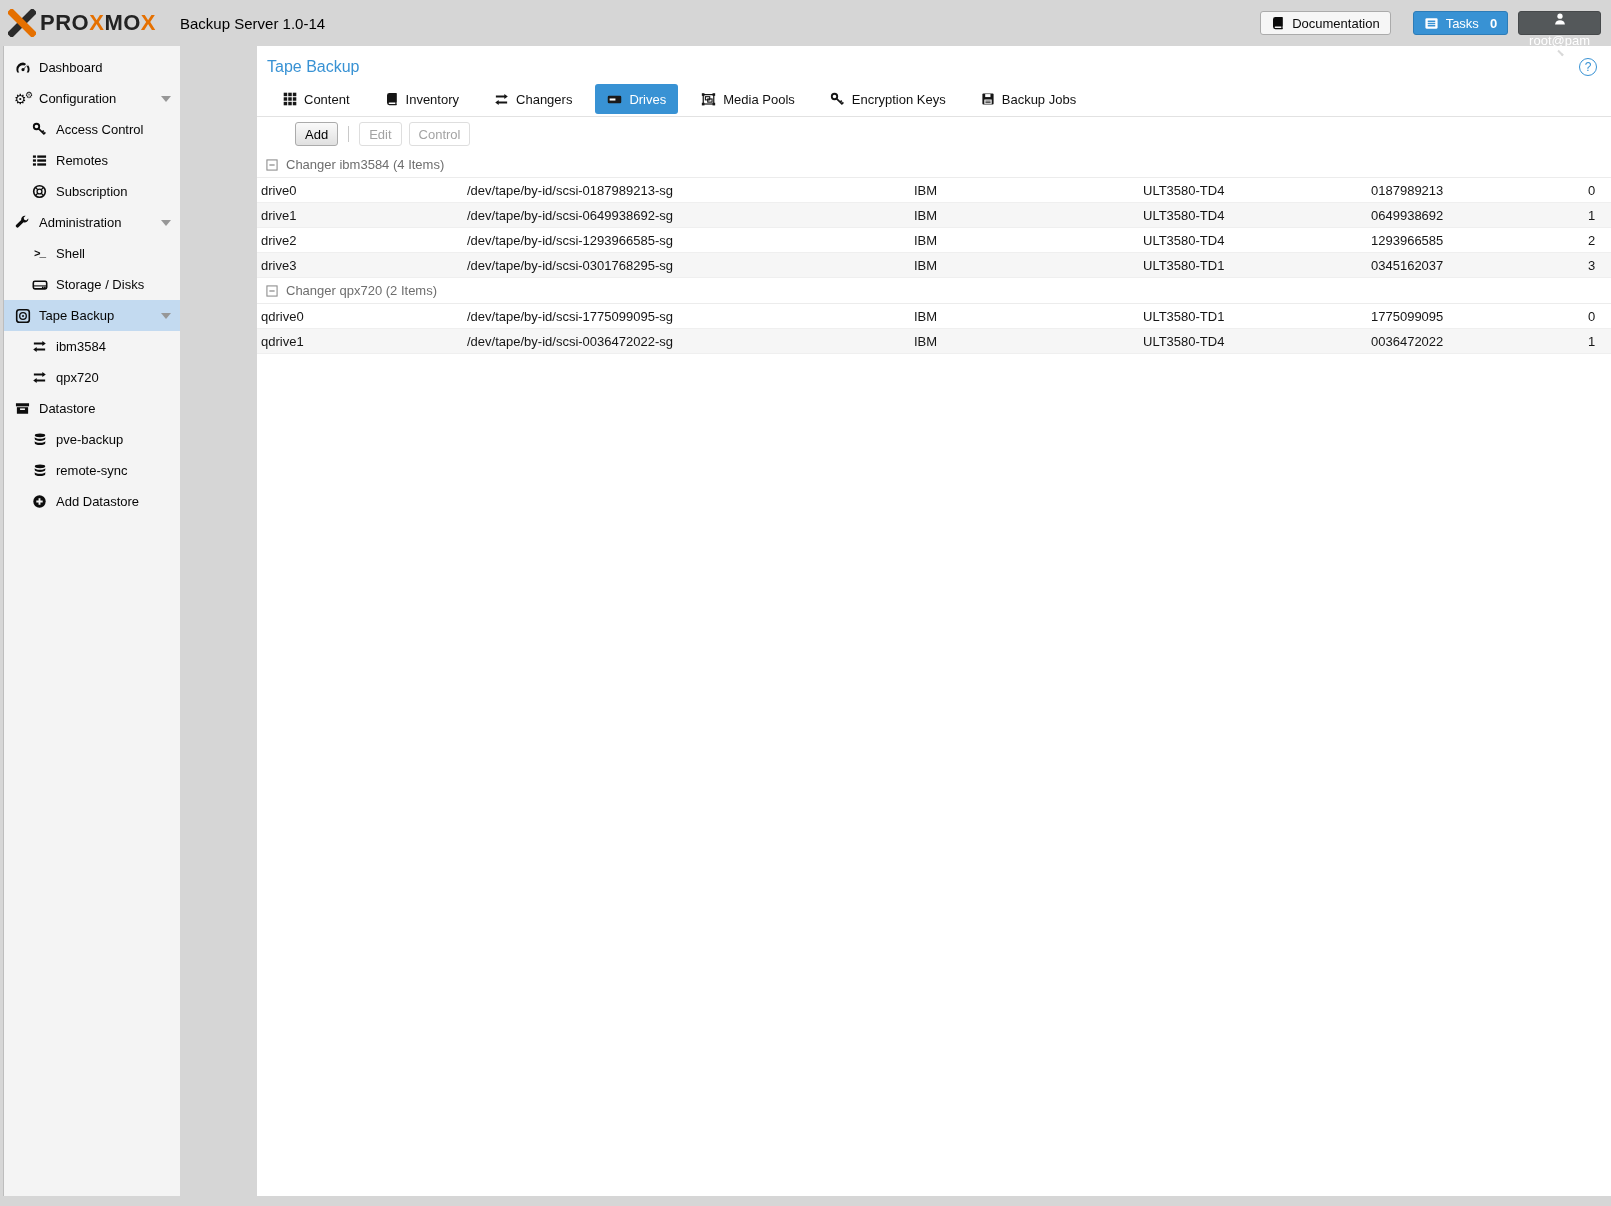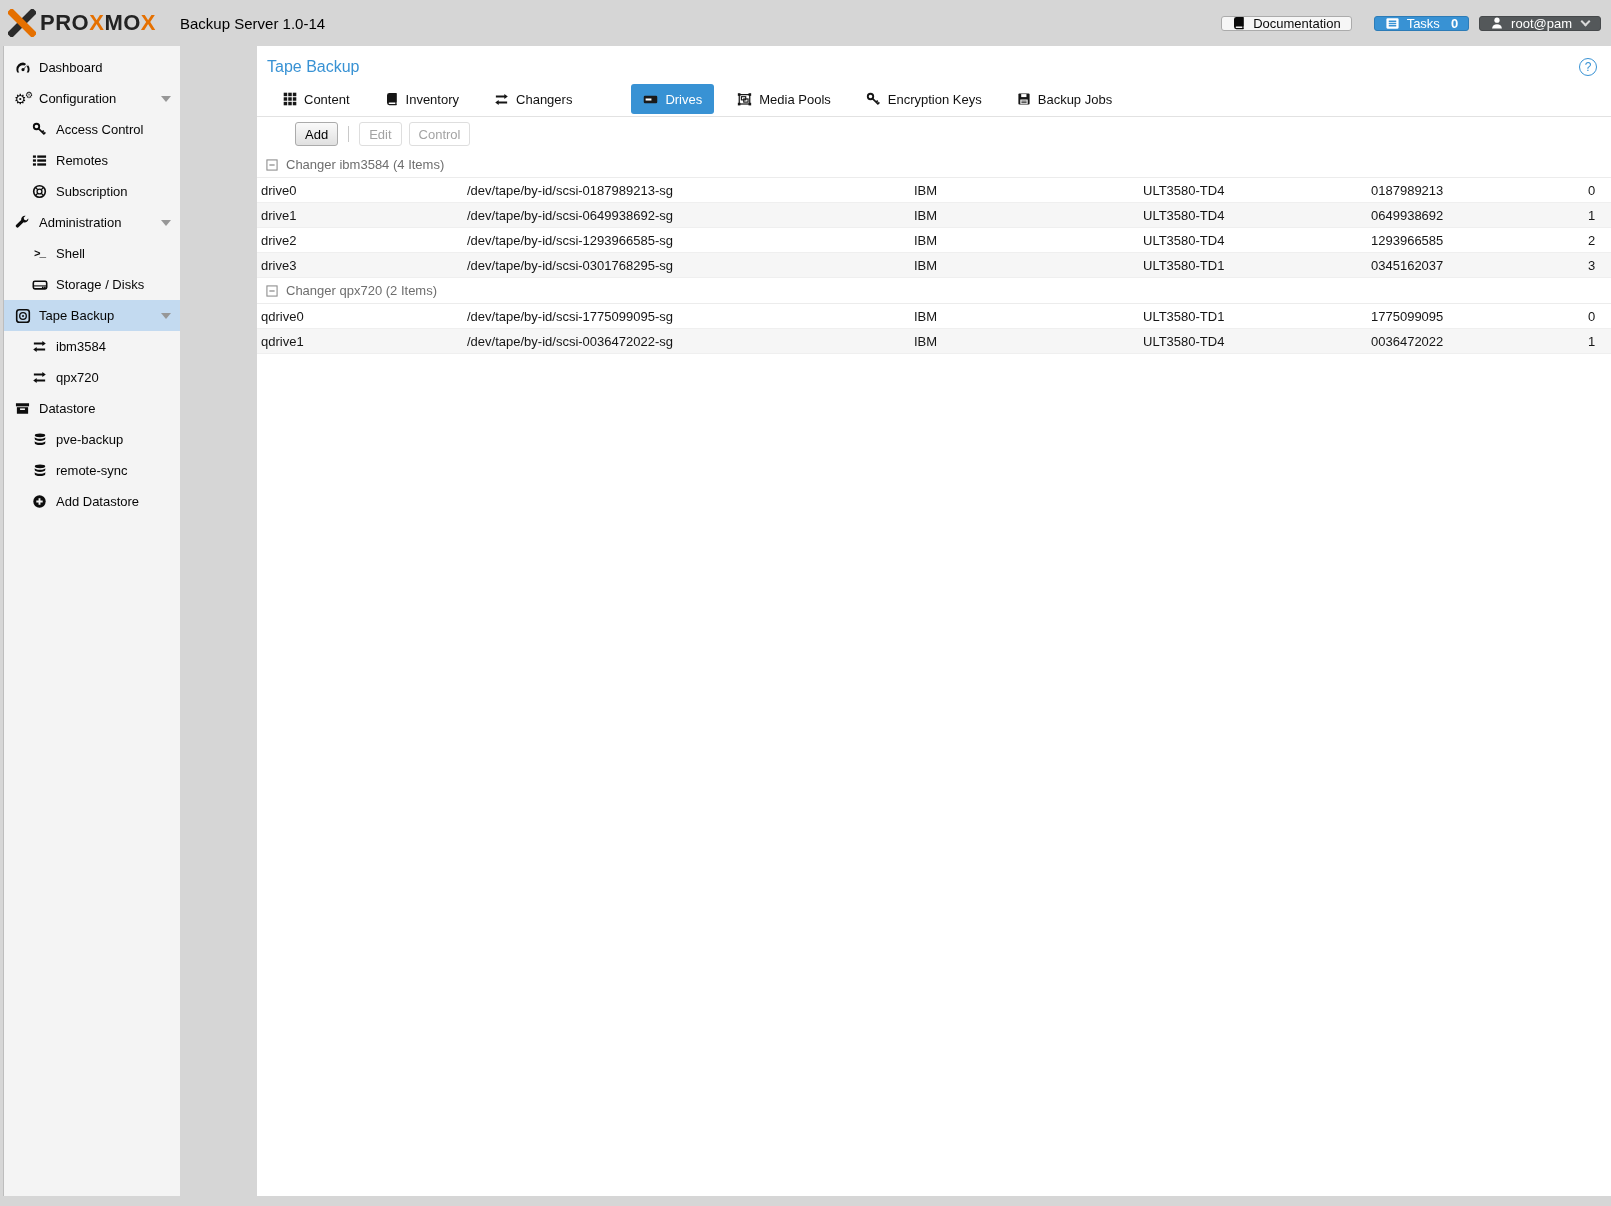--- a/index.html
+++ b/index.html
@@ -11,26 +11,26 @@
   }
   svg { display:block; }
 
   
   .topbar { height:46px; display:flex; align-items:center; padding:0 10px 0 8px; background:#d6d6d6; }
   .logo { display:flex; align-items:center; gap:4px; margin-right:24px; }
   .logo-text { font-size:22px; font-weight:800; letter-spacing:.5px; color:#232323; }
   .logo-text .ox { color:#e57000; }
   .app-title { font-size:15px; color:#000; }
   .topbar-right { margin-left:auto; display:flex; align-items:center; gap:10px; }
-  .tb-btn { display:flex; align-items:center; gap:7px; height:15px; padding:0 10px;
+  .tb-btn { display:flex; align-items:center; gap:7px; height:24px; padding:0 10px;
             border-radius:3px; font-size:13px; cursor:pointer; }
   .btn-doc { background:#f6f6f6; border:1px solid #ababab; color:#0a0a0a; }
   .btn-tasks { background:#3892d4; border:1px solid #2d7cb7; color:#fff;margin-left:12px; }
   .btn-tasks .badge { font-weight:bold; margin-left:4px; }
-  .btn-user { background:#54585a; border:1px solid #46494b; color:#fff; }
+  .btn-user { background:#54585a; border:1px solid #46494b; color:#fff;flex-direction:column; }
   .chev { width:7px; height:7px; border-right:2px solid #d9d9d9; border-bottom:2px solid #d9d9d9;
           transform:rotate(45deg); margin:-3px 1px 0 3px; }
 
   
   .layout { display:flex; height:1150px; margin-left:3px;gap:36px; }
   .sidebar { width:177px; background:#f4f4f4; border-left:1px solid #bdbdbd; padding-top:6px; }
   .splitter { width:5px; background:#d6d6d6; }
   .content { flex:1; background:#fff; overflow:hidden; }
 
   
@@ -49,21 +49,21 @@
   .title-row { display:flex; align-items:center; justify-content:space-between; padding:12px 14px 2px 10px; }
   .page-title { font-size:16px; font-weight:normal; color:#3892d4; }
   .help-btn { width:18px; height:18px; border:1px solid #3892d4; border-radius:50%; color:#3892d4;
               font-size:12px; display:flex; align-items:center; justify-content:center; cursor:pointer; }
 
   
   .tabbar { display:flex; align-items:flex-start; gap:11px; padding:6px 0 0 14px; height:38px; }
   .tab { display:flex; align-items:center; gap:7px; height:30px; padding:0 12px; border-radius:3px;
          color:#111; cursor:pointer; }
   .tab .ticon { color:#161616; }
-  .tab.active { background:#3892d4; color:#fff;margin-left:36px; }
+  .tab.active { background:#3892d4; color:#fff; }
 
   
   .panel { border-top:1px solid #e2e2e2; }
   .toolbar { display:flex; align-items:center; gap:7px; padding:5px 0 6px 8px; }
   .btn { height:24px; padding:0 9px; font-size:13px; border-radius:3px; display:flex; align-items:center; cursor:pointer; }
   .btn-enabled { background:linear-gradient(#fafafa,#e0e0e0); border:1px solid #ababab; color:#000;margin-left:30px; }
   .btn-disabled { background:#fff; border:1px solid #dedede; color:#a3a3a3; cursor:default; }
   .tb-sep { width:1px; height:16px; background:#c9c9c9; margin:0 3px; }
 
   

